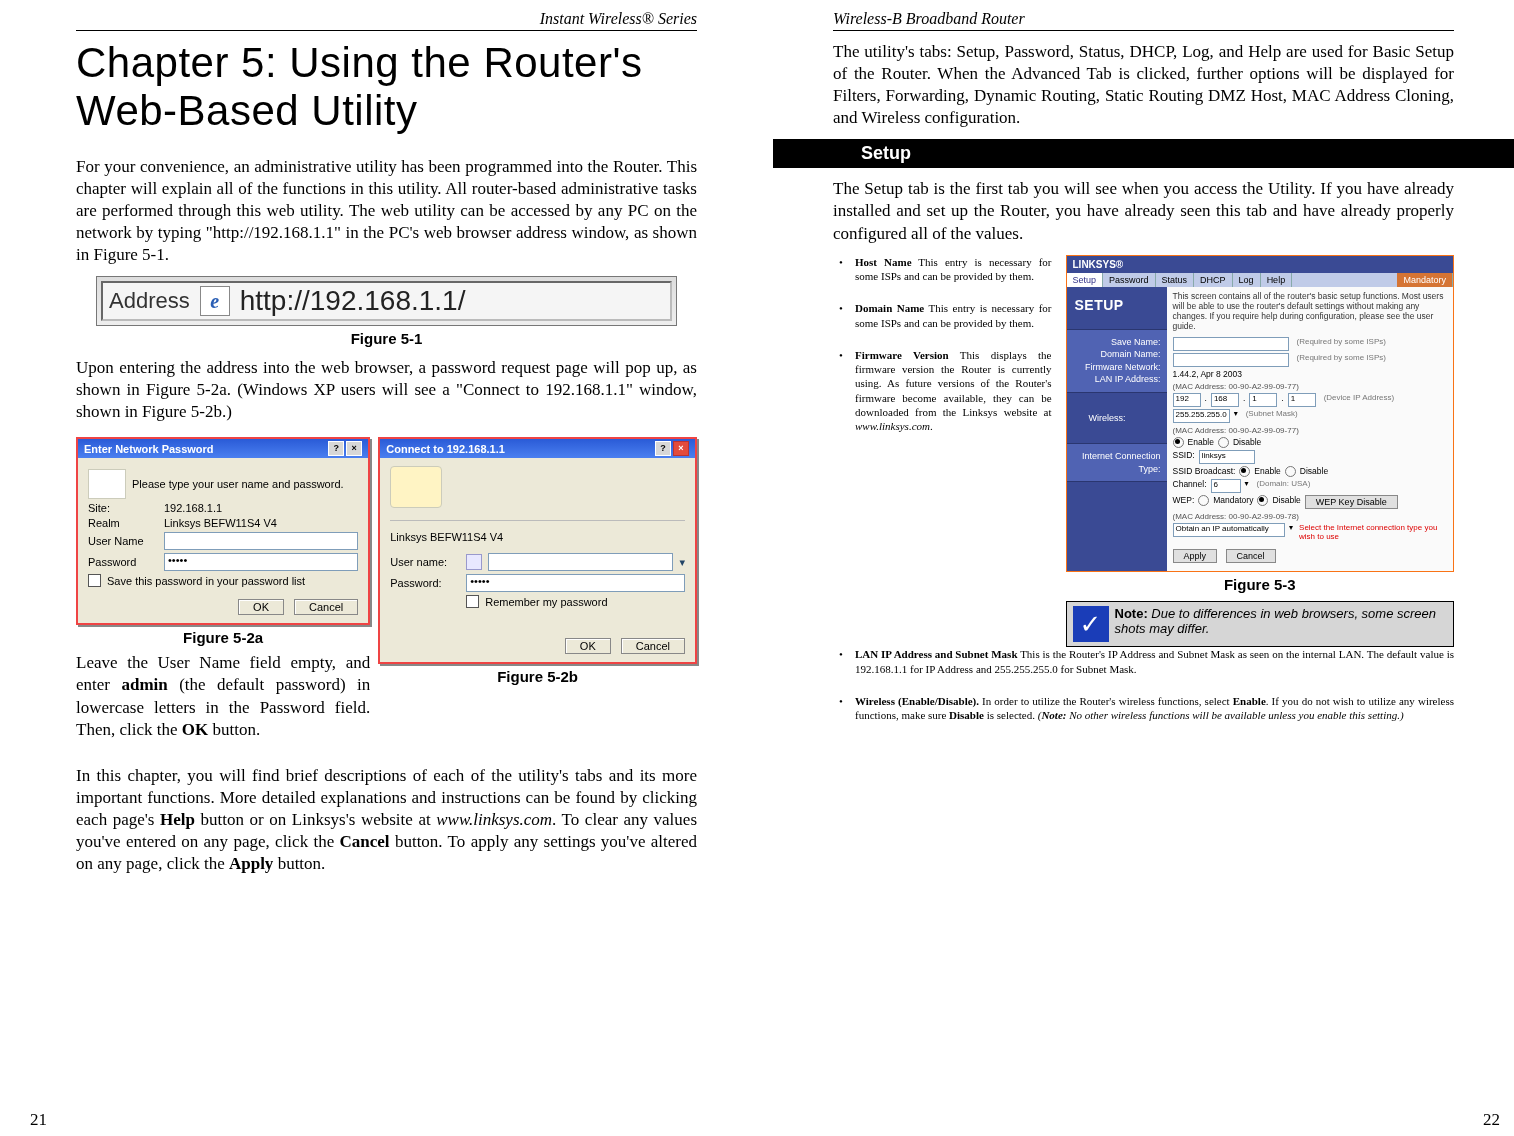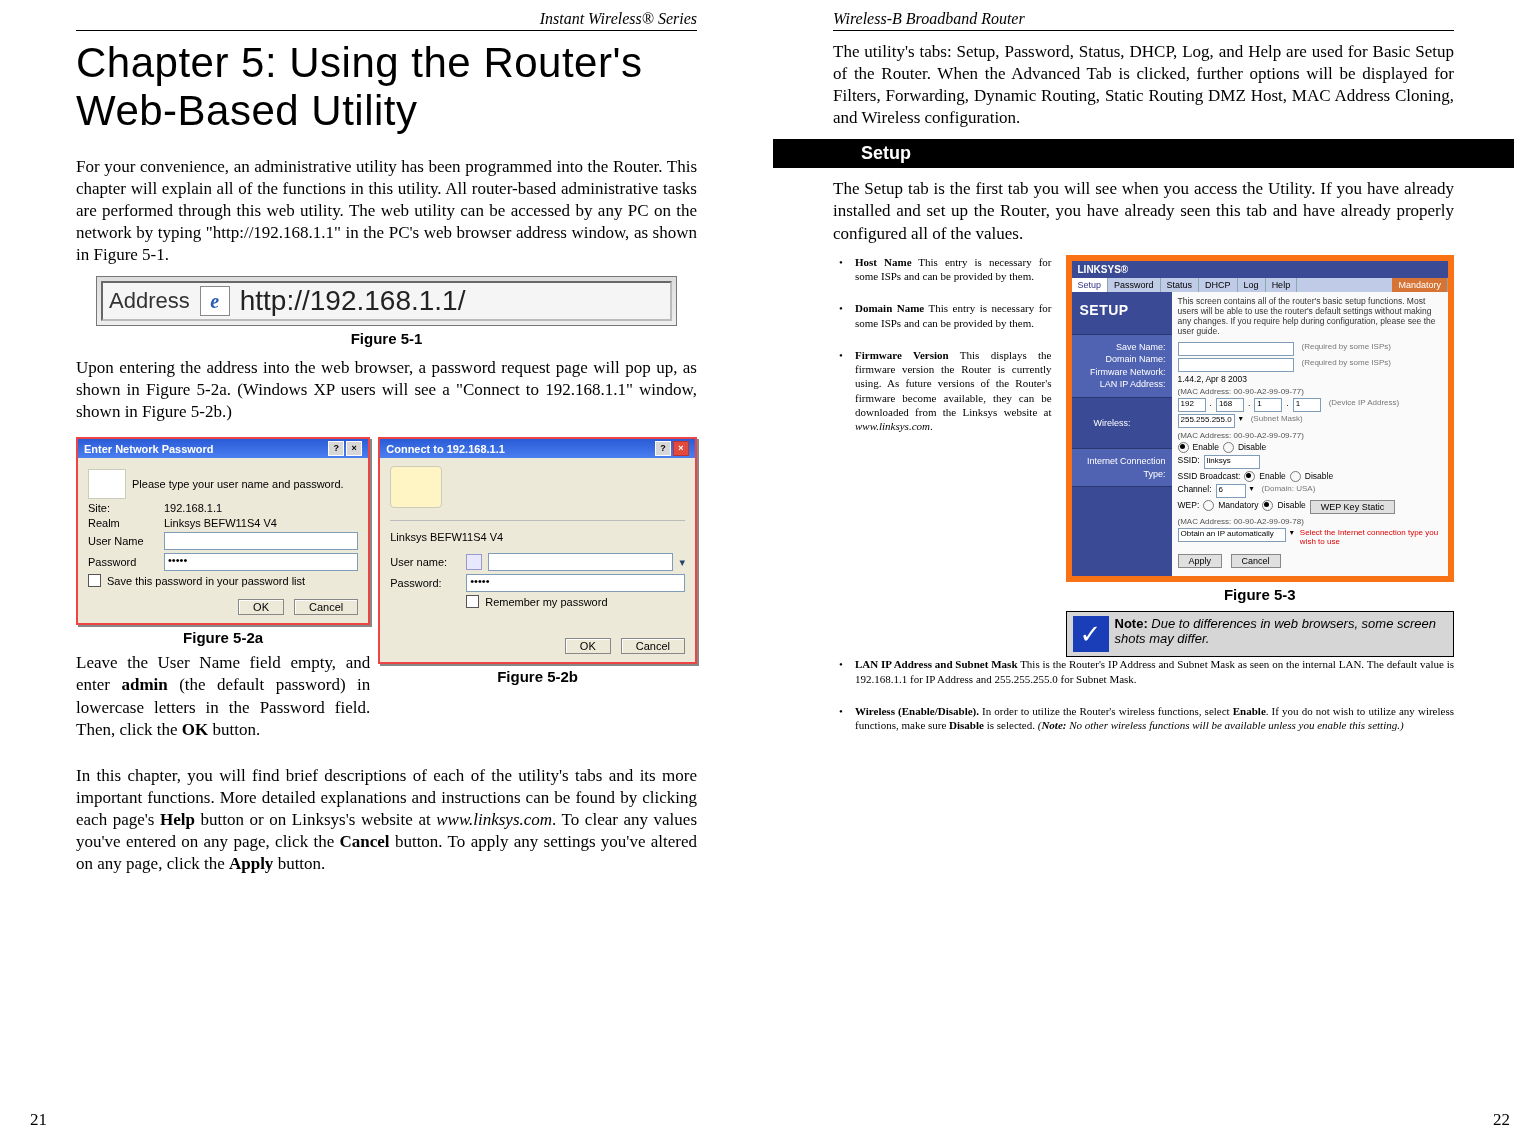--- a/index.html
+++ b/index.html
@@ -111,39 +111,39 @@
     border-radius:4px; overflow:hidden; display:inline-block;
   }
   .small-key-icon {
     width:36px; height:28px; background:#fff; border:1px solid #ccb; display:inline-block;
   }
   .btn-row { display:flex; justify-content:flex-end; gap:10px; margin-top:6px; padding-top:6px;}
   .pagenum-left, .pagenum-right {
     position:absolute; bottom:6px; font-size:17px;
   }
   .pagenum-left { left:14px; }
-  .pagenum-right { right:4px; }
+  .pagenum-right { right:14px; }
 
   
   .section-bar {
     background:#000; color:#fff;
     font-family: Arial, Helvetica, sans-serif;
     font-weight:bold; font-size:18px;
     padding:4px 14px;
     margin: 10px -60px 6px -60px;
   }
   .sectionbar-inner { padding-left: 74px; }
   .right-cols { display:flex; gap:14px; margin-top:10px; align-items:flex-start;}
   .rc-left { width: 36%; }
   .rc-right { width: 64%; }
   ul.bullets { list-style: none; padding:0; margin:0; }
   ul.bullets > li { position:relative; padding-left:22px; font-size:11px; line-height:1.3; text-align:justify; margin-bottom:18px;}
   ul.bullets > li::before { content:"•"; position:absolute; left:6px; top:0;}
   .router-ui {
-    border:6px solid #f97316; font-family: Verdana, Tahoma, sans-serif; font-size:9px;
+    border:1px solid #f97316; font-family: Verdana, Tahoma, sans-serif; font-size:9px;
     background:#fff;
   }
   .router-ui .top {
     background:#3a4a94; color:#fff; padding:3px 6px; display:flex; align-items:center; gap:6px;
     font-weight:bold; font-size:10px;
   }
   .router-ui .tabs {
     display:flex; background:#c0cbe8; font-size:9px;
   }
   .router-ui .tabs div {
@@ -403,21 +403,21 @@
                 <div class="sel" style="width:24px;">6</div>
                   <span style="font-size:8px;">▾</span>
                 <span class="hint">(Domain: USA)</span>
               </div>
               <div class="fld">
                   <span>WEP:</span>
                 <span class="radio"></span>
                   <span>Mandatory</span>
                 <span class="radio on"></span>
                   <span>Disable</span>
-                <button class="btn2">WEP Key Static</button>
+                <button class="btn2">WEP Key Disable</button>
               </div>
               <div class="mac">(MAC Address: 00-90-A2-99-09-78)</div>
               <div class="fld">
                 <div class="sel" style="width:130px;">Obtain an IP automatically</div>
                   <span style="font-size:8px;">▾</span>
                 <span class="ict">Select the Internet connection type you wish to use</span>
               </div>
               <div class="bottom">
                 <button class="btn2">Apply</button>
                 <button class="btn2">Cancel</button>

